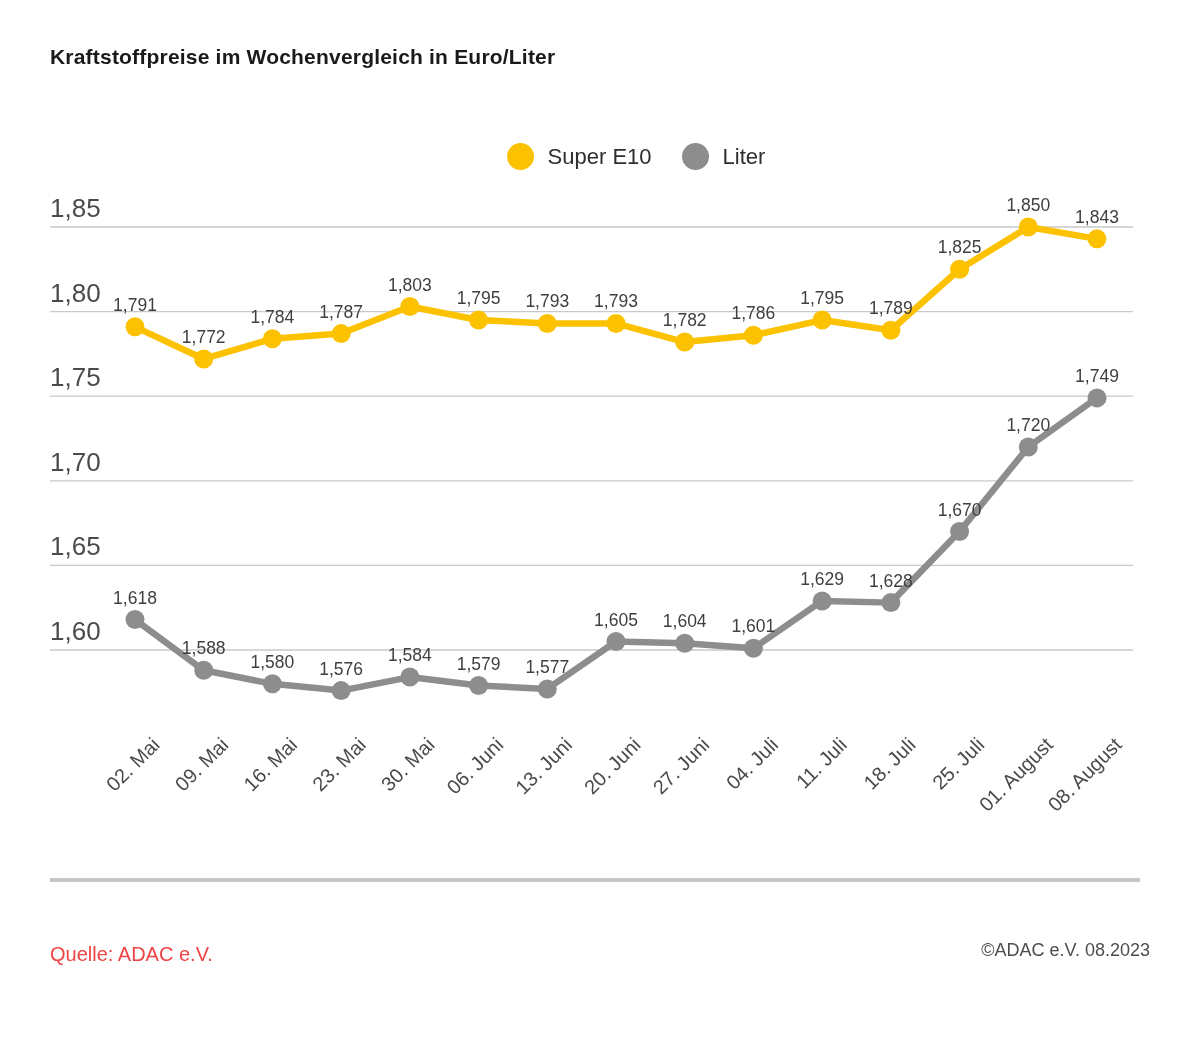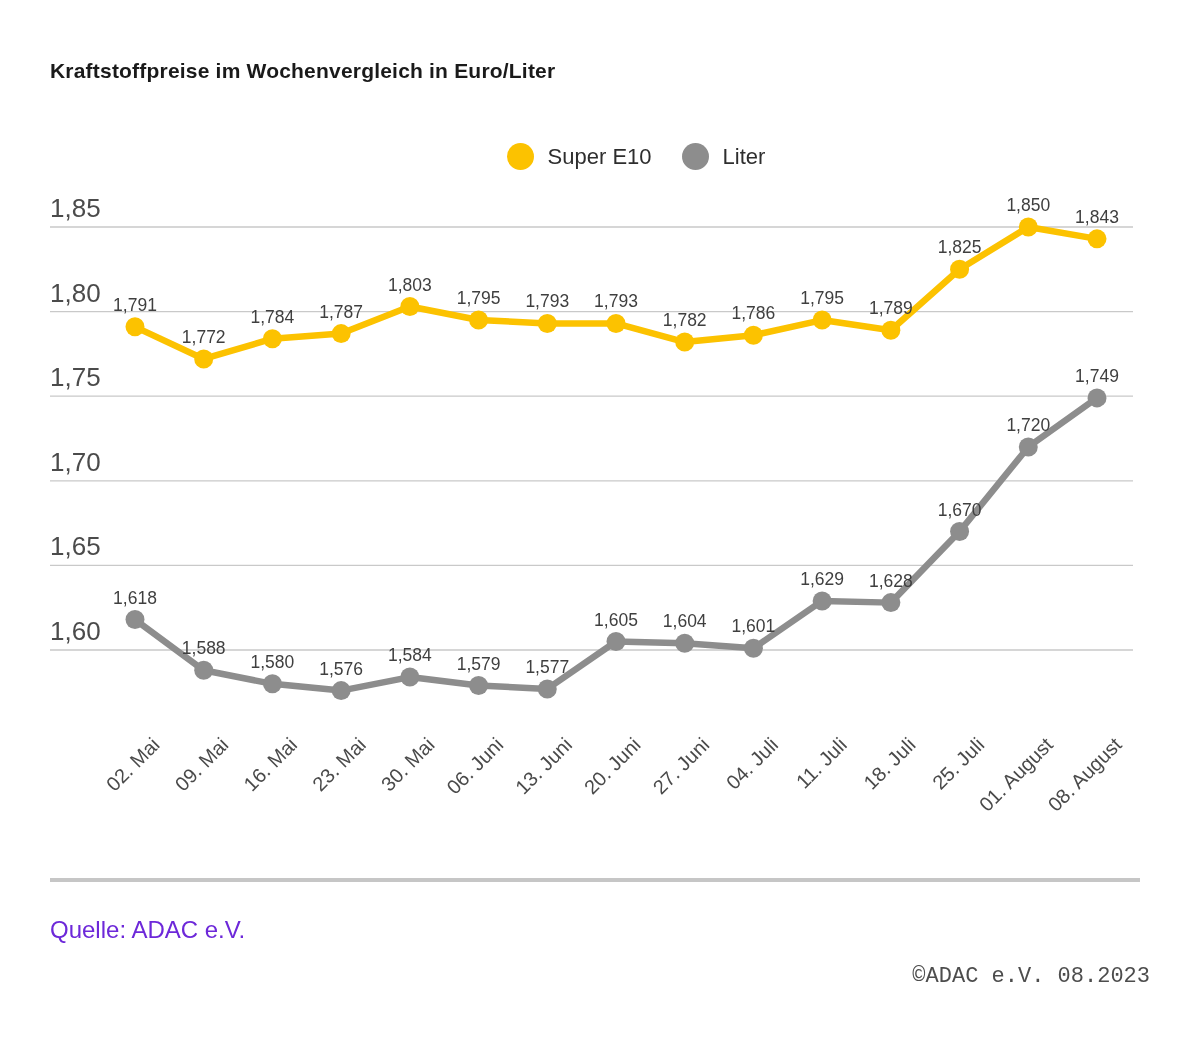--- a/index.html
+++ b/index.html
@@ -4,38 +4,38 @@
 <style>
   html, body { margin: 0; padding: 0; }
   body {
     width: 1200px; height: 1053px;
     background: #ffffff;
     font-family: "Liberation Sans", sans-serif;
     position: relative;
     overflow: hidden;
   }
   .chart-title {
-    position: absolute; left: 50px; top: 59px;
+    position: absolute; left: 50px; top: 45px;
     font-size: 21px; font-weight: bold; color: #1a1a1a;
     letter-spacing: 0.2px;
   }
   .legend {
     position: absolute; top: 143px; left: 0; width: 1200px;
     display: flex; justify-content: center; align-items: center; gap: 30px; padding-left: 36px;
   }
   .legend-item { display: flex; align-items: center; gap: 14px; }
   .legend-dot { width: 27px; height: 27px; border-radius: 50%; background: #ccc; }
   .legend-label { font-size: 22px; color: #2e2e2e; }
   svg.chart { position: absolute; left: 0; top: 0; font-family: "Liberation Sans", sans-serif; }
   .divider {
     position: absolute; left: 50px; top: 878px;
     width: 1090px; height: 4px; background: #c6c6c6;
   }
-  .footer-source  { position: absolute; left: 50px;  top: 916px; font-size: 24px; color: #6d28d9; }
-  .footer-copyright { position: absolute; right: 50px; top: 964px; font-size: 22px; color: #4d4d4d; font-family: Liberation Mono, monospace; }
+  .footer-source  { position: absolute; left: 50px;  top: 943px; font-size: 20px; color: #ef4444; }
+  .footer-copyright { position: absolute; right: 50px; top: 940px; font-size: 18px; color: #4d4d4d; }
 </style>
 </head>
 <body>
 
 <div class="chart-title">Kraftstoffpreise im Wochenvergleich in Euro/Liter</div>
 
 <div class="legend">
   <div class="legend-item">
     <span class="legend-dot" id="swatch-0" style="background: rgb(252, 194, 0);"></span>
     <span class="legend-label">Super E10</span>

